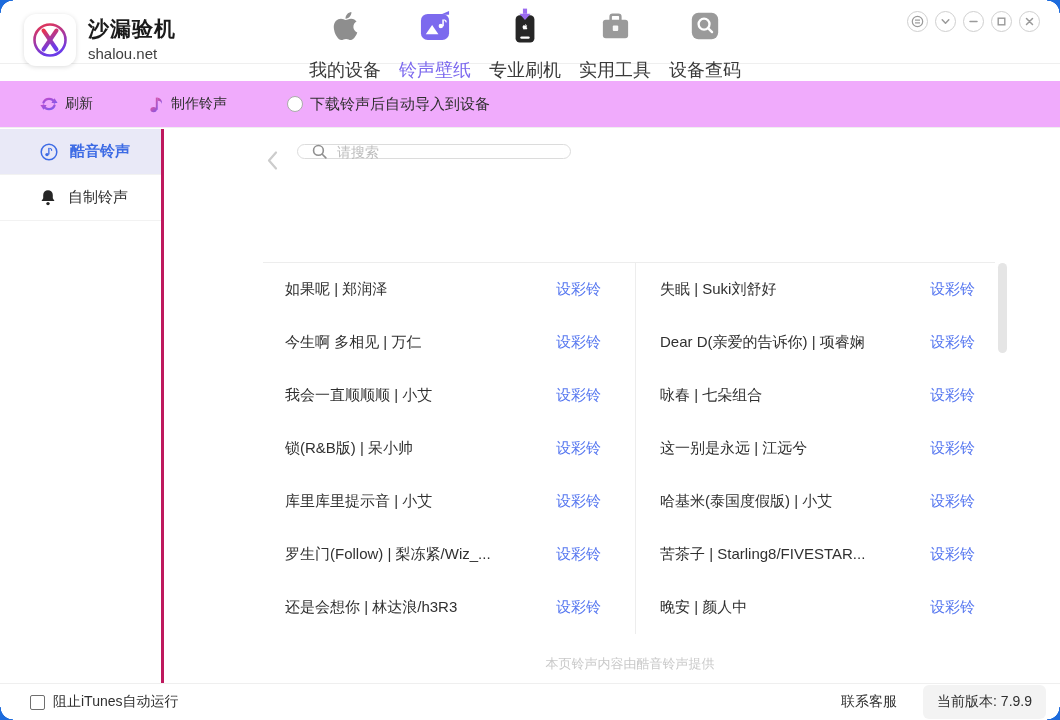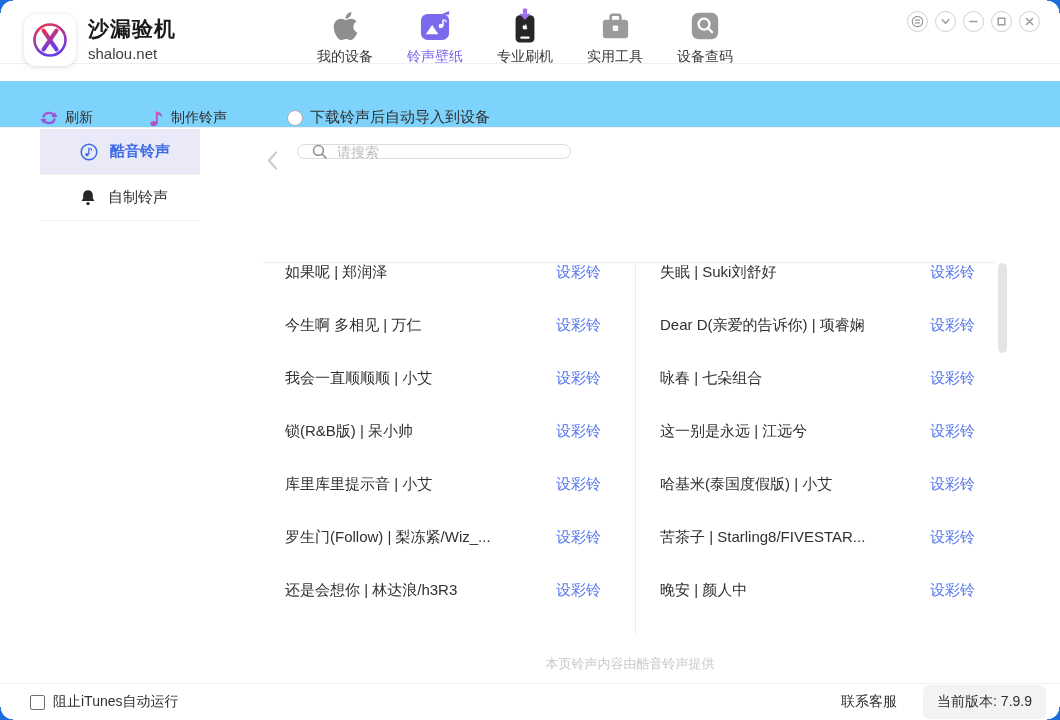--- a/index.html
+++ b/index.html
@@ -17,44 +17,44 @@
   
   .header { position:absolute; top:0; left:0; right:0; height:64px; border-bottom:1px solid #EFEFEF; background:#fff; }
   .logo { position:absolute; left:24px; top:14px; width:52px; height:52px; border-radius:12px; background:#fff;
           box-shadow:0 1px 5px rgba(0,0,0,.14); display:flex; align-items:center; justify-content:center; }
   .app-title { position:absolute; left:88px; top:15px; font-size:21px; font-weight:bold; color:#1b1b1b; letter-spacing:1px; }
   .app-subtitle { position:absolute; left:88px; top:45px; font-size:15px; color:#3f3f3f; }
 
   .nav { position:absolute; left:312px; top:7px; display:flex; gap:24px; }
   .nav-item { width:66px; display:flex; flex-direction:column; align-items:center; cursor:pointer; }
   .nav-item .nicon { height:38px; display:flex; align-items:center; justify-content:center; }
-  .nav-item .nlabel { font-size:14px; color:#3a3a3a; margin-top:3px; white-space:nowrap; }
+  .nav-item .nlabel { font-size:18px; color:#3a3a3a; margin-top:13px; white-space:nowrap; }
   .nav-item.active .nlabel { color:#7B68EE; }
 
   .win-controls { position:absolute; top:11px; right:20px; display:flex; gap:7px; }
   .wbtn { width:21px; height:21px; border:1px solid #CFCFCF; border-radius:50%; background:#fff;
           display:flex; align-items:center; justify-content:center; cursor:pointer; }
 
   .account-row { position:absolute; top:40px; right:20px; display:flex; align-items:center; gap:12px; }
   .login-pill { height:31px; padding:0 16px; border-radius:16px; background:#ECEAFB; color:#6F5BE8;
                 display:flex; align-items:center; gap:7px; font-size:15px; cursor:pointer; }
   .dl-btn { width:31px; height:31px; border-radius:50%; background:#E9E6FA; display:flex; align-items:center; justify-content:center; cursor:pointer; }
 
   
   .toolbar { position:absolute; top:81px; left:0; right:0; height:47px; border-bottom:1px solid #EFEFEF;
-             display:flex; align-items:flex-end; padding-left:40px; background:#7dd3fc; }
+             display:flex; align-items:center; padding-left:40px; background:#f0abfc; }
   .tool-group { display:flex; align-items:center; gap:7px; cursor:pointer; }
   .tool-group .tlabel { font-size:14px; color:#2f2f2f; }
   .g-make { margin-left:56px; }
   .g-auto { margin-left:60px; cursor:pointer; }
   .radio { width:16px; height:16px; border:1px solid #ABABAB; border-radius:50%; background:#fff; }
   .g-auto .tlabel { font-size:15px; }
 
   
-  .sidebar { position:absolute; top:129px; left:0; bottom:37px; width:164px; border-right:1px solid #be185d; background:#fff;margin-left:40px; }
+  .sidebar { position:absolute; top:129px; left:0; bottom:37px; width:164px; border-right:3px solid #be185d; background:#fff; }
   .side-item { height:46px; display:flex; align-items:center; gap:12px; padding-left:40px;
                border-bottom:1px solid #F2F2F2; font-size:15px; color:#2f2f2f; cursor:pointer; }
   .side-item.active { background:#E9E9F7; color:#3D6BE5; font-weight:bold; }
 
   
   .main { position:absolute; top:128px; left:200px; right:0; bottom:37px; background:#fff; }
 
   .back-btn { position:absolute; left:66px; top:22px; cursor:pointer; }
   .search-box { position:absolute; left:97px; top:16px; width:274px; height:15px; border:1px solid #DCDCDC;
                 border-radius:17px; display:flex; align-items:center; padding-left:13px; gap:9px; background:#fff; }
@@ -64,21 +64,21 @@
 
   .cats { position:absolute; left:65px; top:63px; height:57px; display:flex; align-items:center; gap:11px; }
   .cat { width:113px; height:45px; border-radius:8px; background:#8790A7; color:#fff; font-size:15px;
          display:flex; align-items:center; justify-content:center; cursor:pointer; white-space:nowrap; }
   .cat.active { width:113px; height:56px; border-radius:10px; background:#4C6BF5; font-size:19px; font-weight:bold; }
 
   .song-list { position:absolute; left:63px; top:134px; width:732px; border-top:1px solid #EDEDED; display:flex; }
   .col { display:flex; flex-direction:column; }
   .col-left  { width:373px; border-right:1px solid #EDEDED; padding:0 34px 0 22px; }
   .col-right { flex:1; padding:0 20px 0 24px; }
-  .song-row { height:53px; display:flex; align-items:flex-start; justify-content:space-between; }
+  .song-row { height:53px; display:flex; align-items:center; justify-content:space-between; }
   .song-name { font-size:15px; color:#303030; white-space:nowrap; }
   .set-ring { font-size:15px; color:#5677F0; cursor:pointer; white-space:nowrap; }
 
   .scroll-thumb { position:absolute; left:798px; top:135px; width:9px; height:90px; border-radius:5px; background:#E5E5E5; cursor:pointer; }
 
   .footer-note { position:absolute; left:0; right:0; top:527px; text-align:center; font-size:13px; color:#C9C9C9; }
 
   
   .statusbar { position:absolute; left:0; right:0; bottom:0; height:37px; border-top:1px solid #EFEFEF;
                display:flex; align-items:center; background:#fff; }

